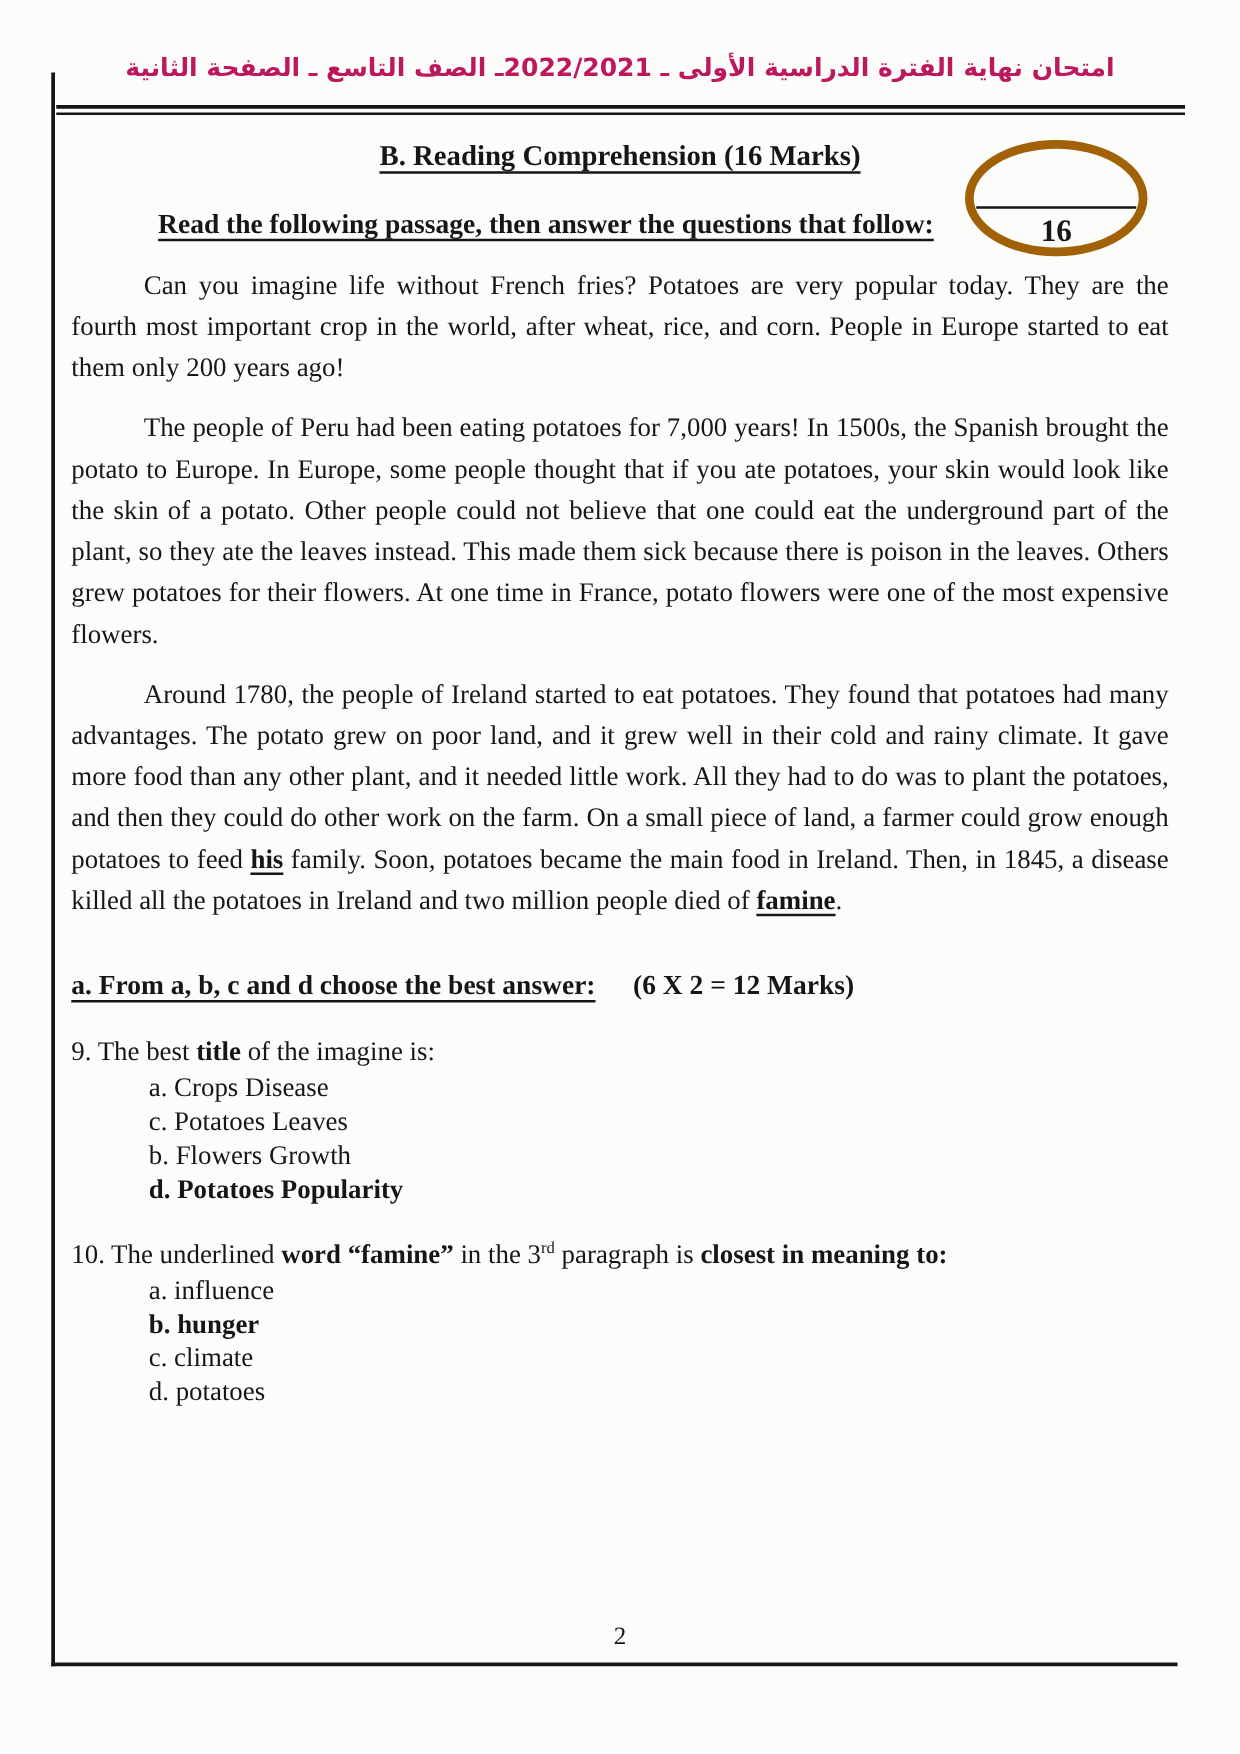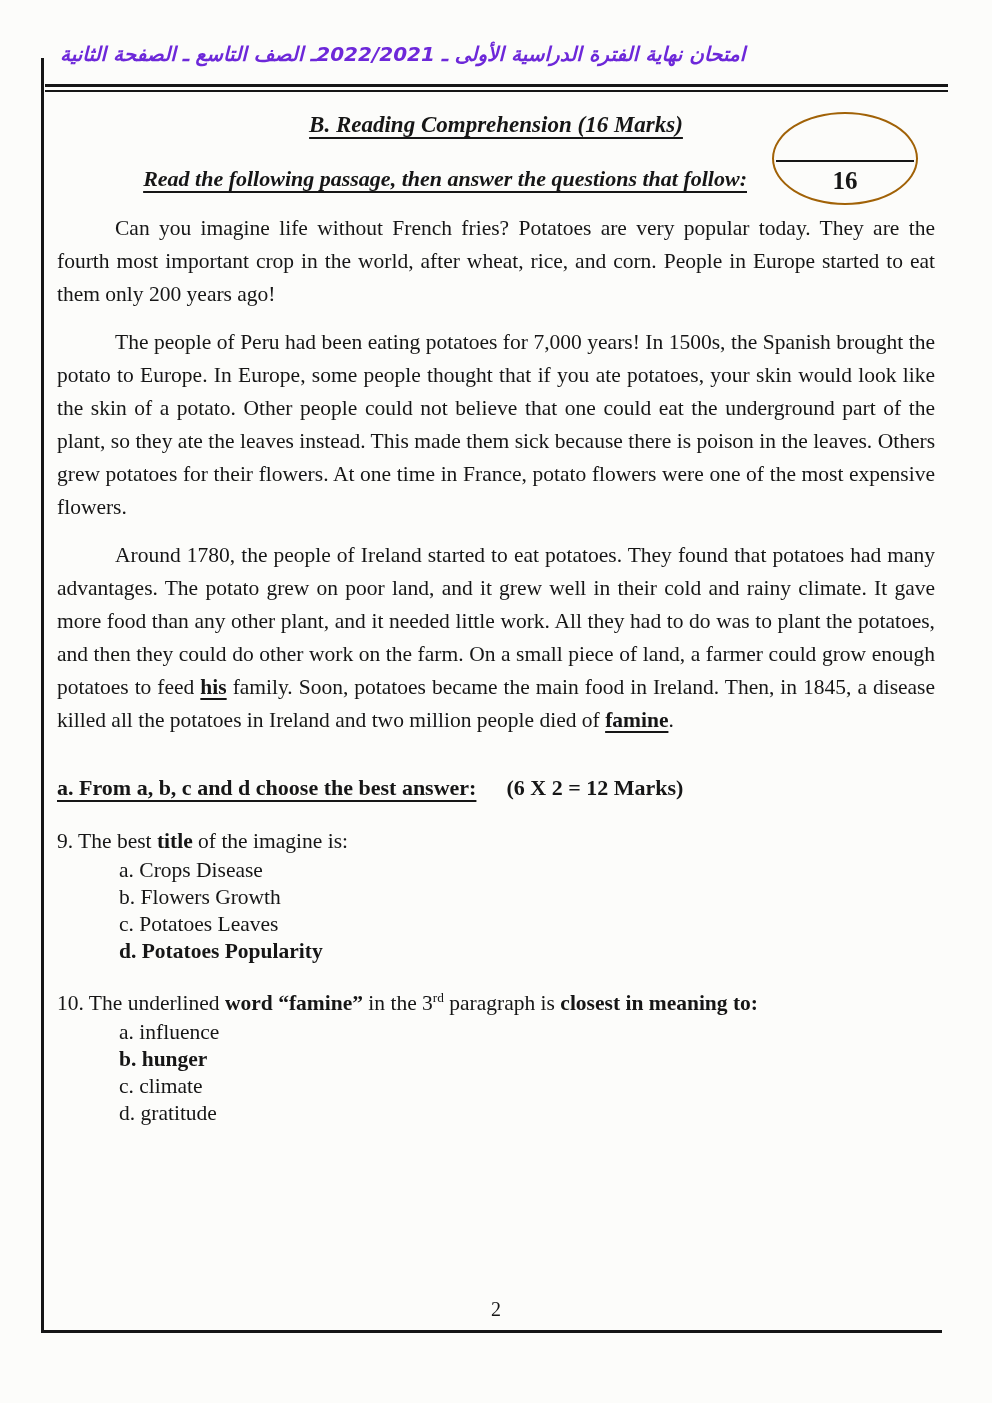--- a/index.html
+++ b/index.html
@@ -10,27 +10,26 @@
     height: 1403px;
     margin: 0 auto;
     background: #fcfcfa;
     font-family: "Liberation Serif", serif;
     color: #161616;
     overflow: hidden;
   }
   .arabic-header {
     position: absolute;
     top: 42px; left: 60px; right: 60px;
-    text-align: left;
+    text-align: center;
     direction: rtl;
     font-family: "DejaVu Sans", sans-serif;
     font-weight: bold;
     font-size: 20px;
-    color: #6d28d9;
-    font-style: italic;
+    color: #be185d;
   }
   .header-divider {
     position: absolute;
     top: 84px; left: 45px;
     width: 903px; height: 8px;
     border-top: 3px solid #161616;
     border-bottom: 2px solid #161616;
   }
   .left-border {
     position: absolute;
@@ -41,21 +40,21 @@
   .bottom-border {
     position: absolute;
     left: 41px; top: 1330px;
     width: 901px; height: 3px;
     background: #161616;
   }
   .score-oval {
     position: absolute;
     left: 772px; top: 112px;
     width: 146px; height: 93px;
-    border: 2px solid #a16207;
+    border: 7px solid #a16207;
     border-radius: 50%;
     background: #fcfcfa;
   }
   .score-oval .mid-line {
     position: absolute;
     top: 46px; left: 2px; right: 2px;
     height: 2px;
     background: #161616;
   }
   .score-oval .score-val {
@@ -74,21 +73,20 @@
     text-align: center;
     font-weight: bold;
     font-size: 23px;
     line-height: 30px;
     margin-bottom: 24px;
   }
   .section-title span, .instruction > .u {
     text-decoration: underline;
     text-underline-offset: 5px;
     text-decoration-thickness: 2px;
-    font-style: italic;
   }
   .instruction {
     font-weight: bold;
     font-size: 22px;
     line-height: 30px;
     margin-bottom: 18px;
     max-width: 690px;
     text-align: right;
   }
   .para {
@@ -169,33 +167,33 @@
 
 
     <div class="section-a">
       <span class="heading">a. From a, b, c and d choose the best answer:</span><span class="marks">(6 X 2 = 12 Marks)</span>
     </div>
 
     <div class="question">
       <span class="stem"><span>9. The best </span><span class="b">title</span><span> of the imagine is:</span></span>
       <div class="options">
         <div class="opt">a. Crops Disease</div>
+        <div class="opt">c. Potatoes Leaves</div>
         <div class="opt">b. Flowers Growth</div>
-        <div class="opt">c. Potatoes Leaves</div>
         <div class="opt b">d. Potatoes Popularity</div>
       </div>
     </div>
 
     <div class="question">
       <span class="stem"><span>10. The underlined </span><span class="b">word “famine”</span><span> in the 3</span><sup>rd</sup><span> paragraph is </span><span class="b">closest in meaning to:</span></span>
       <div class="options">
         <div class="opt">a. influence</div>
         <div class="opt b">b. hunger</div>
         <div class="opt">c. climate</div>
-        <div class="opt">d. gratitude</div>
+        <div class="opt">d. potatoes</div>
       </div>
     </div>
 
   </div>
 
   <div class="page-number">2</div>
 
 </div>
 
 </body></html>

